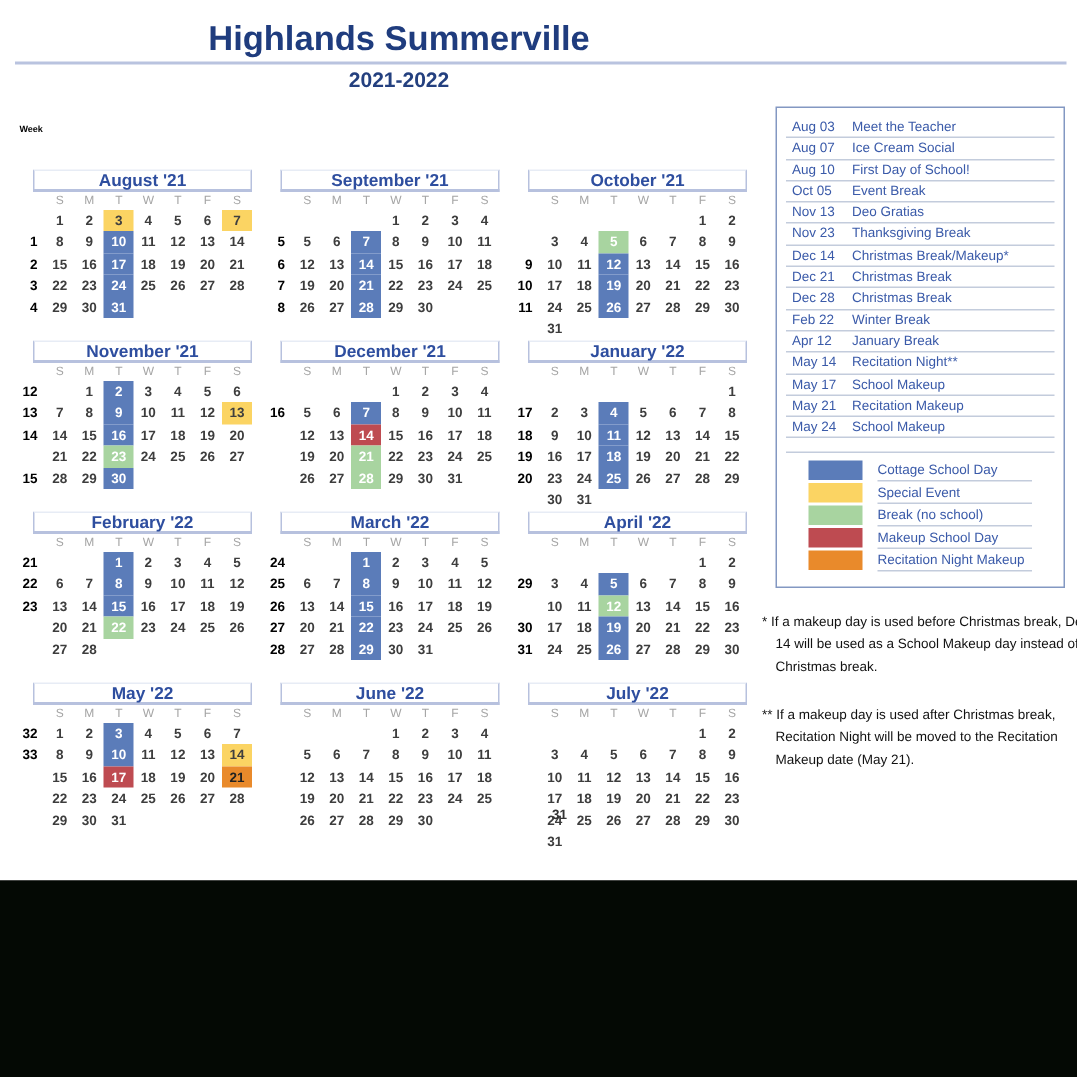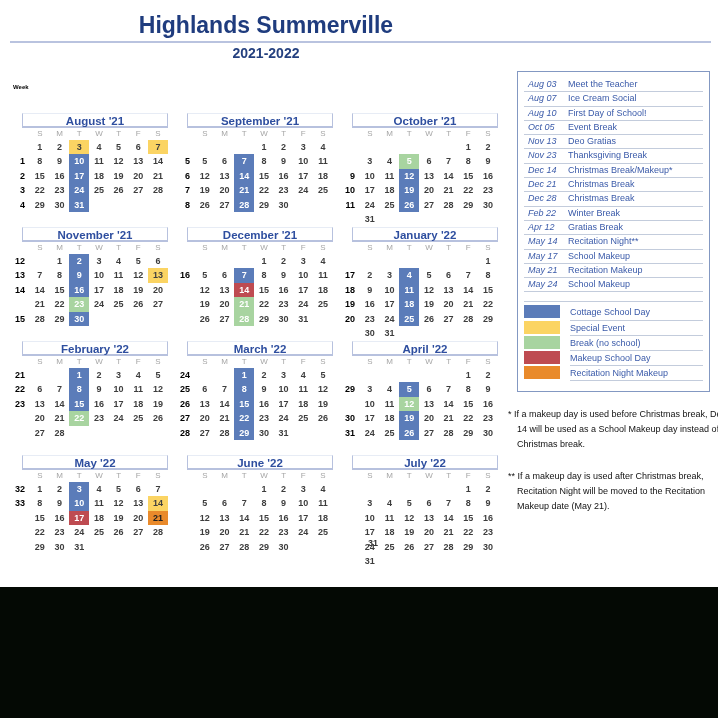--- a/index.html
+++ b/index.html
@@ -26,25 +26,25 @@
   .wkc{width:20px;text-align:right;padding-right:5px;box-sizing:border-box;
        font-size:9px;font-weight:bold;color:#000;}
   .dow{width:19.7px;text-align:center;font-size:8px;color:#A5A5A5;}
   .dc{width:19.7px;text-align:center;font-size:9px;font-weight:bold;color:#3D3D3D;}
 
   .side{position:absolute;left:517px;top:71px;width:200px;}
   .info-box{width:193px;box-sizing:border-box;border:1.5px solid #8398C2;
             padding:6px 4px 10px 4px;background:#fff;}
   .kd-row{display:flex;height:13.3px;line-height:13px;border-bottom:1px solid #C3CCDC;
           font-size:9px;color:#3A5AA9;margin:0 2px;}
-  .kd-date{width:44px;padding-left:4px;box-sizing:border-box;white-space:nowrap;font-style:italic;}
+  .kd-date{width:44px;padding-left:4px;box-sizing:border-box;white-space:nowrap;}
   .kd-label{flex:1;white-space:nowrap;overflow:hidden;}
   .kd-sep{height:9px;border-bottom:1px solid #C3CCDC;margin:0 2px;}
   .legend{margin-top:3px;}
-  .lg-row{display:flex;height:15.2px;margin:0 2px;}
+  .lg-row{display:flex;align-items:center;height:15.2px;margin:0 17px;}
   .swatch{width:36px;height:13px;flex:none;}
   .lg-label{flex:1;margin-left:10px;border-bottom:1px solid #C3CCDC;font-size:9px;
             color:#3A5AA9;line-height:14px;white-space:nowrap;}
 
   .fn{margin:15px 0 0 -9px;width:212px;font-size:9px;line-height:15px;color:#111;
       padding-left:9px;text-indent:-9px;}
   .fn + .fn{margin-top:17px;}
 
   .pagenum{position:absolute;left:362px;top:538px;width:22px;text-align:center;
            font-size:9px;font-weight:bold;color:#333;}
@@ -887,21 +887,21 @@
             <div class="kd-row">
               <span class="kd-date">Dec 28</span>
               <span class="kd-label">Christmas Break</span>
             </div>
             <div class="kd-row">
               <span class="kd-date">Feb 22</span>
               <span class="kd-label">Winter Break</span>
             </div>
             <div class="kd-row">
               <span class="kd-date">Apr 12</span>
-              <span class="kd-label">Gratias Break</span>
+              <span class="kd-label">January Break</span>
             </div>
             <div class="kd-row">
               <span class="kd-date">May 14</span>
               <span class="kd-label">Recitation Night**</span>
             </div>
             <div class="kd-row">
               <span class="kd-date">May 17</span>
               <span class="kd-label">School Makeup</span>
             </div>
             <div class="kd-row">

